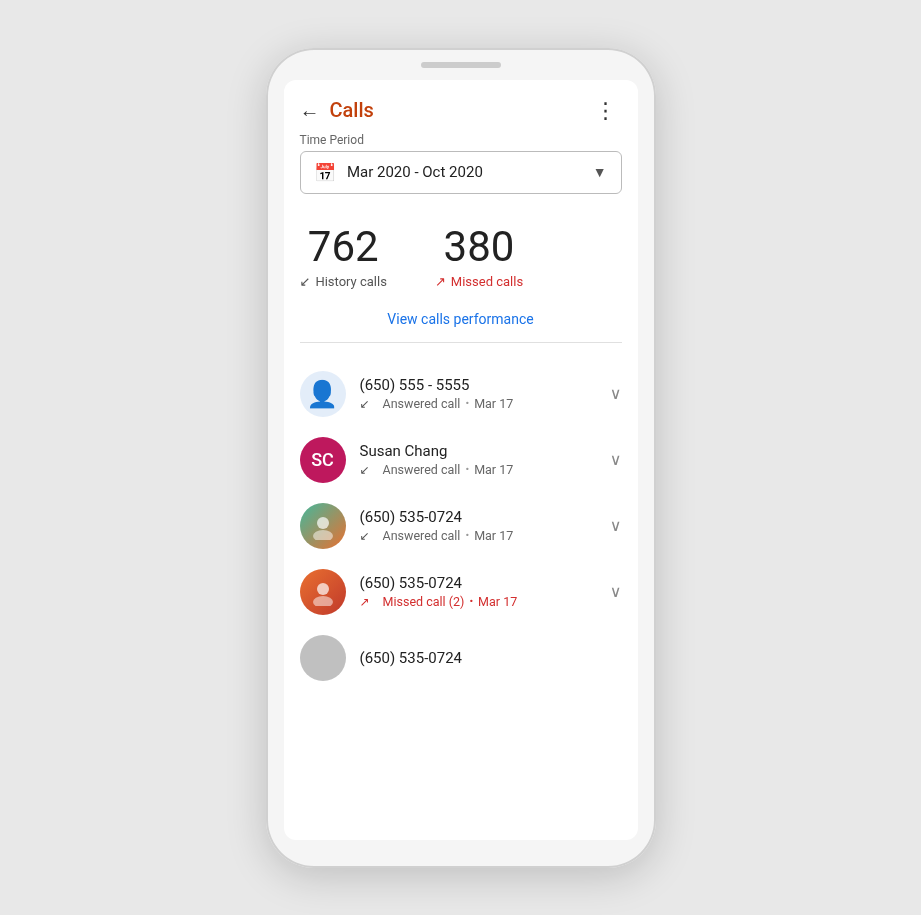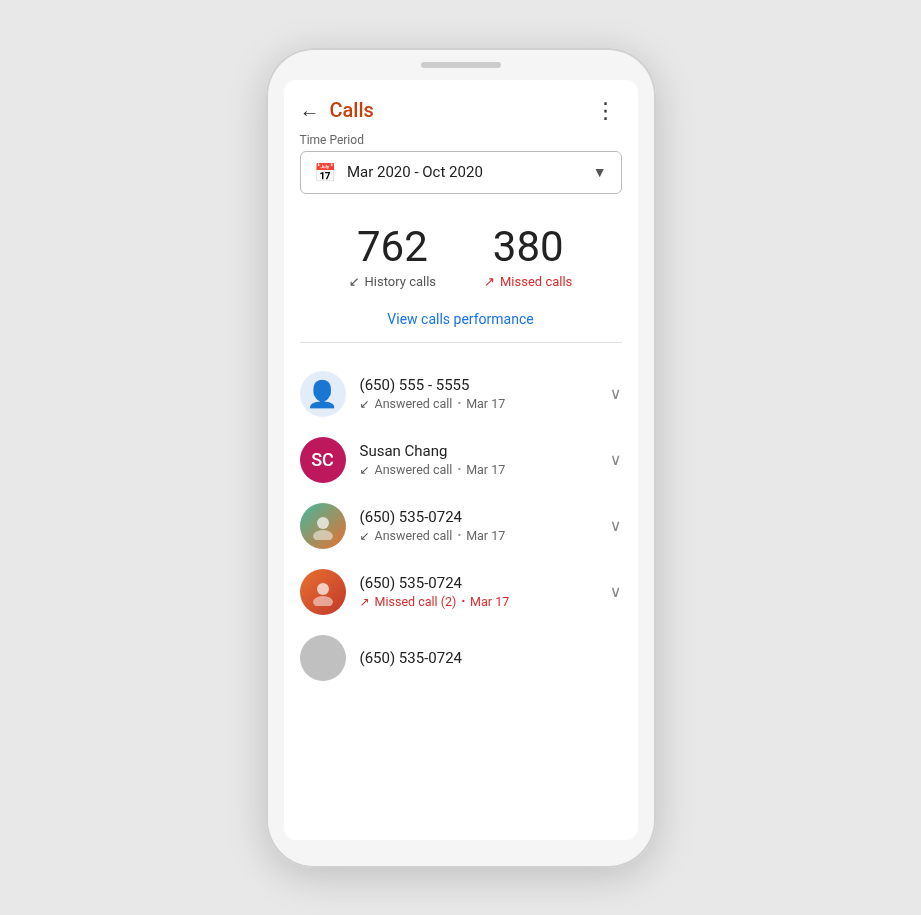--- a/index.html
+++ b/index.html
@@ -95,21 +95,20 @@
       font-size: 15px;
       color: #222;
     }
     .dropdown-arrow {
       font-size: 14px;
       color: #555;
     }
     
     .stats-section {
       display: flex;
-      justify-content: center;
       gap: 48px;
       padding: 18px 16px 10px 16px;
     }
     .stat-item {
       display: flex;
       flex-direction: column;
       align-items: center;
     }
     .stat-number {
       font-size: 42px;
@@ -200,20 +199,21 @@
     }
     .call-detail {
       display: flex;
       align-items: center;
       gap: 5px;
       margin-top: 2px;
       font-size: 12.5px;
     }
     .call-detail-text {
       color: #666;
+      margin-left: 8px;
     }
     .call-detail-text.missed {
       color: #d32f2f;
     }
     .call-dot {
       color: #999;
       font-size: 11px;
     }
     .call-dot.missed {
       color: #d32f2f;

